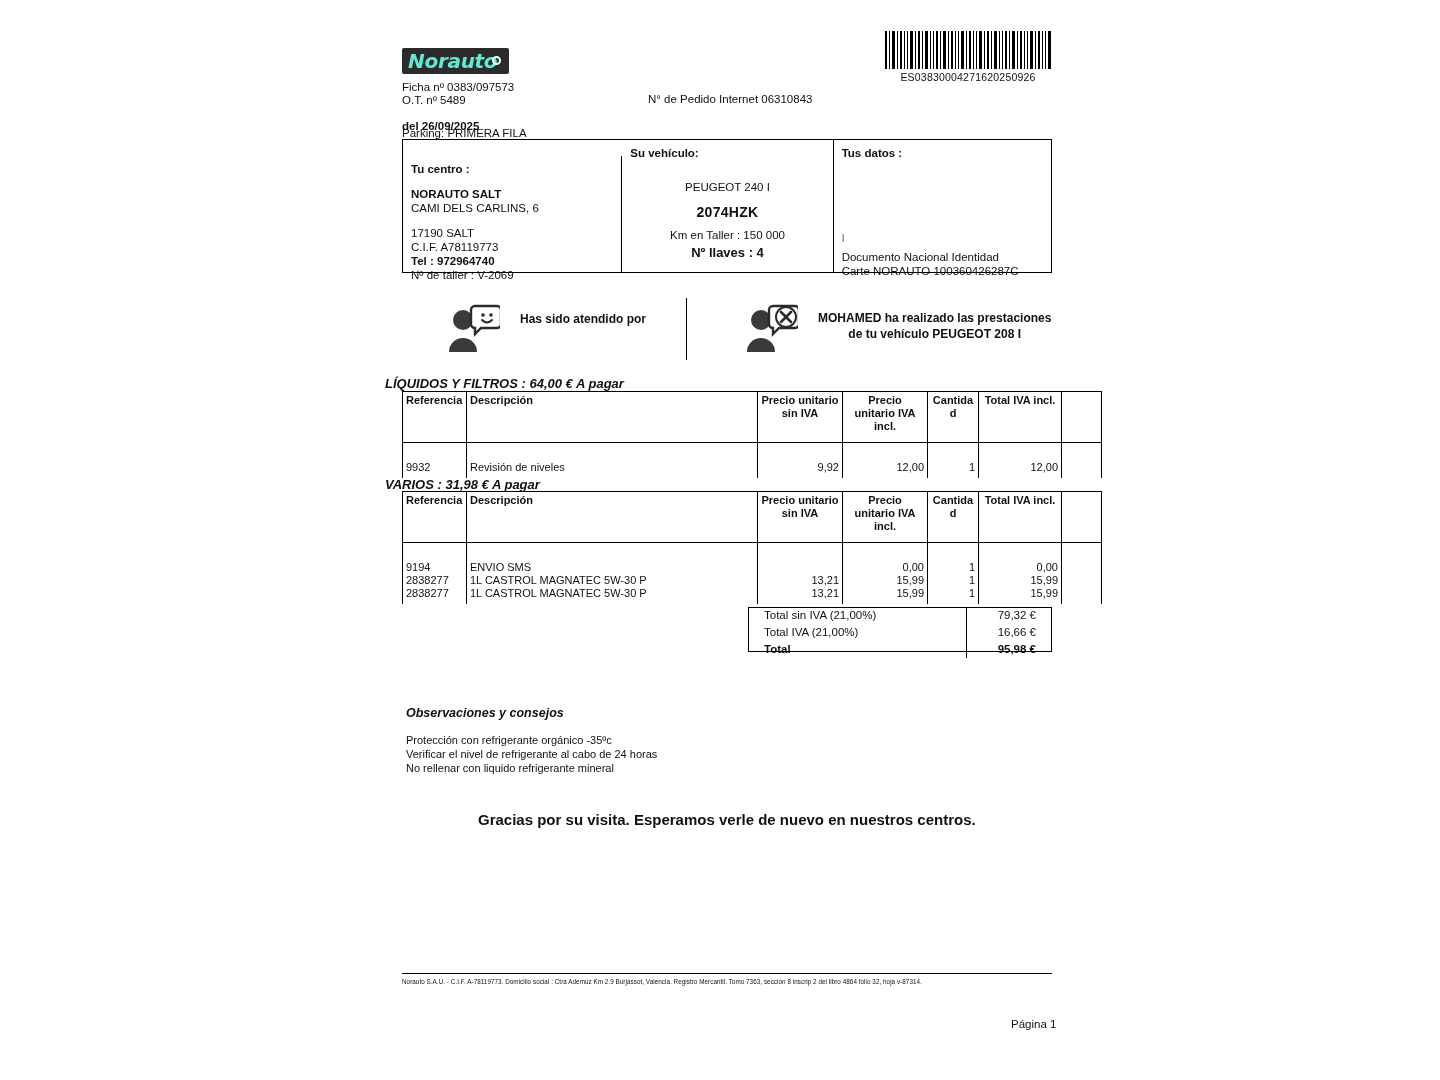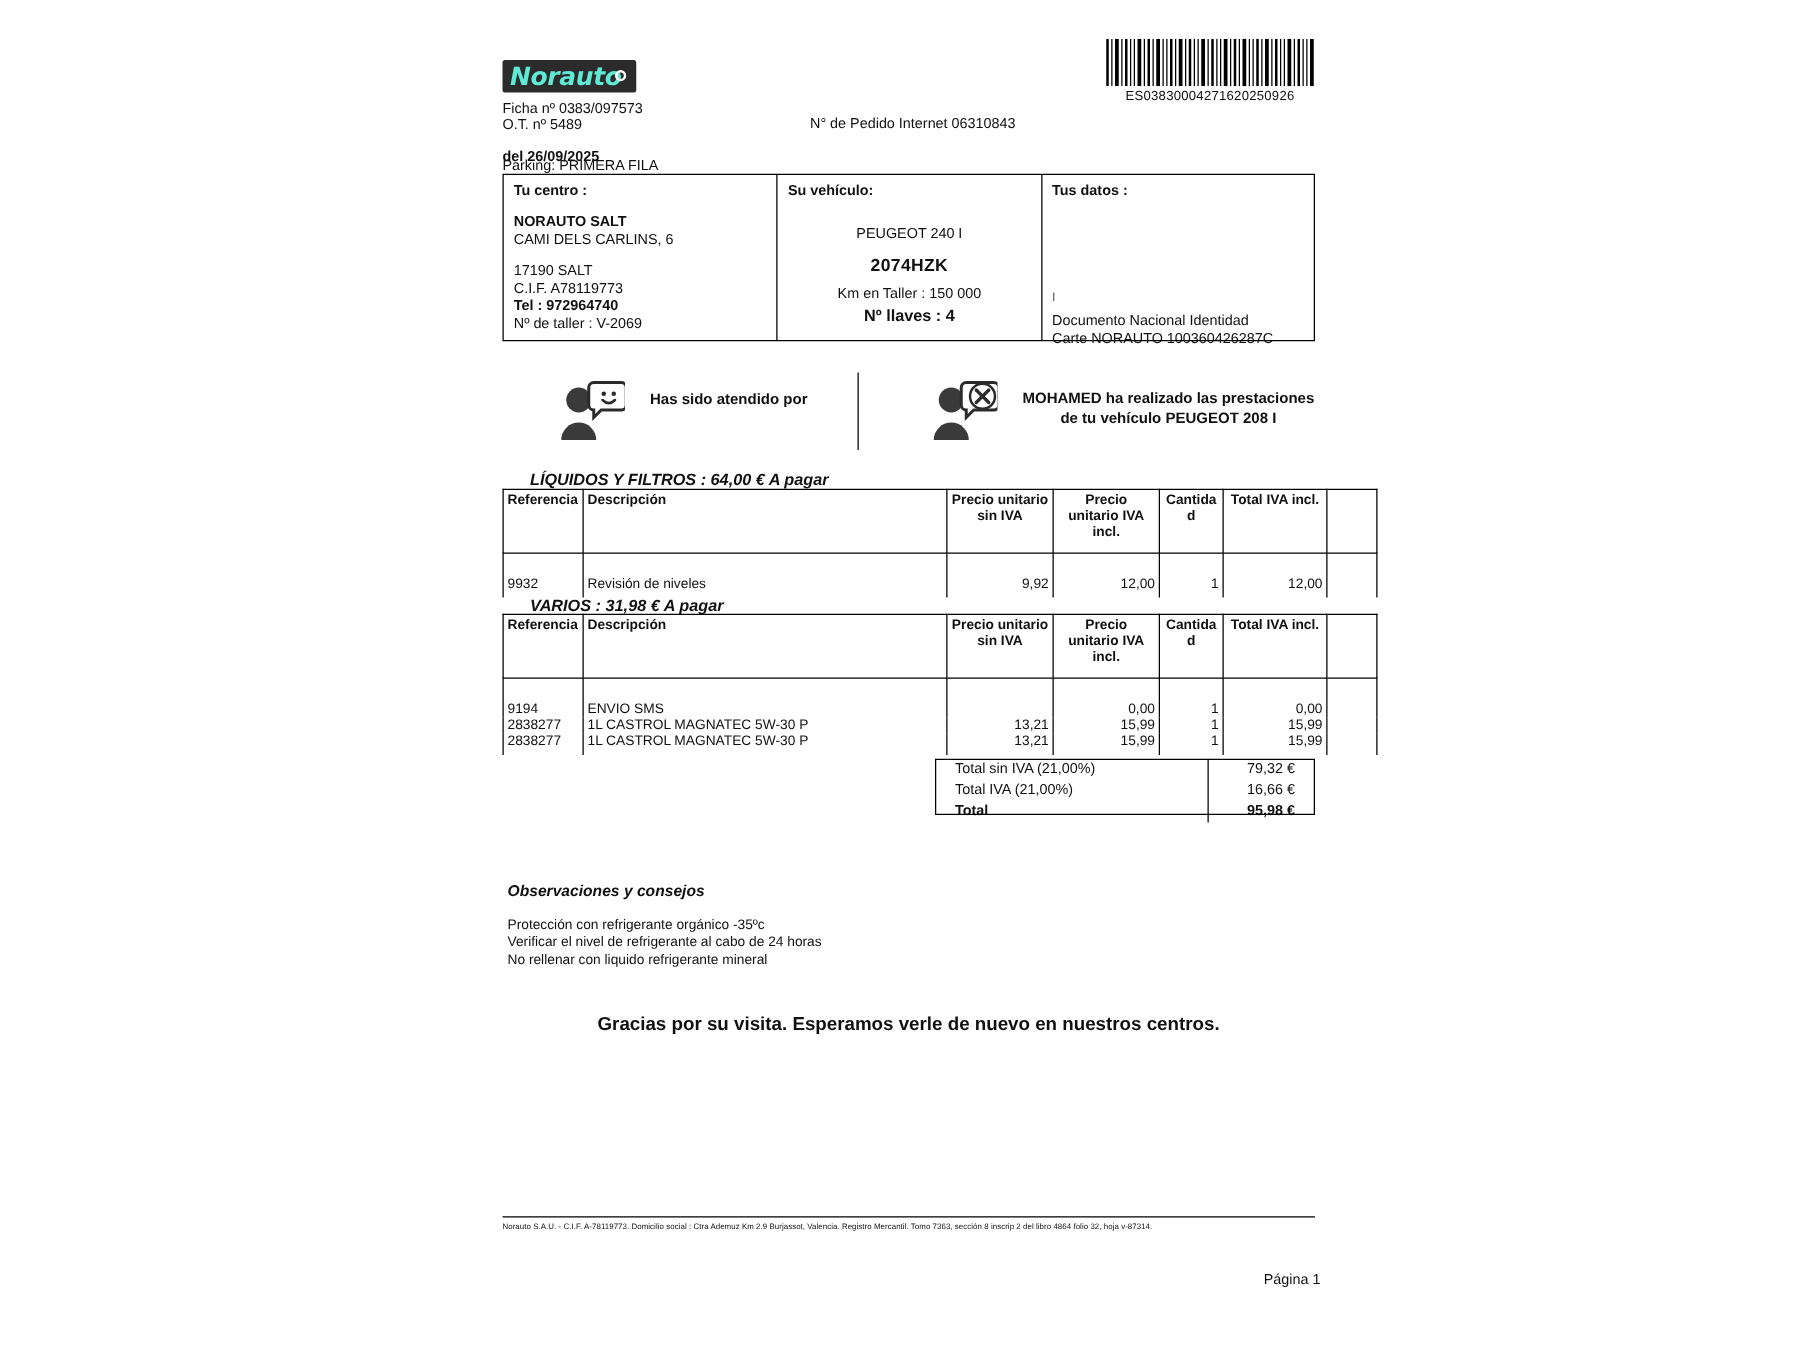--- a/index.html
+++ b/index.html
@@ -98,21 +98,21 @@
     box-sizing: border-box;
     display: flex;
   }
   #info-box .cell {
     position: relative;
     box-sizing: border-box;
     padding: 6px 8px;
     font-size: 11.5px;
     line-height: 14px;
   }
-  #cell-centro  { width: 220px; border-right: 1.2px solid #000; }
+  #cell-centro  { width: 220px; border-right: 1.2px solid #000; margin-top: 16px; }
   #cell-vehicle { width: 212px; border-right: 1.2px solid #000; text-align: center; }
   #cell-datos   { width: 218px; }
   .cell-title { font-weight: bold; font-size: 11.5px; }
   .b { font-weight: bold; }
   .sp { height: 11px; }
   #veh-model { margin-top: 20px; font-size: 11.5px; }
   #veh-plate { margin-top: 11px; font-size: 14px; font-weight: bold; letter-spacing: 0.3px; }
   #veh-km    { margin-top: 9px; font-size: 11.5px; }
   #veh-keys  { margin-top: 4px; font-size: 13px; font-weight: bold; }
   #datos-tick { position: absolute; left: 8px; top: 92px; font-size: 10px; color: #555; }
@@ -143,21 +143,21 @@
     left: 416px; top: 14px;
     font-size: 12px; font-weight: bold;
     line-height: 16px;
     text-align: center;
     white-space: nowrap;
   }
 
   
   .sect-title {
     position: absolute;
-    left: 424px;
+    left: 385px;
     font-size: 13px;
     font-weight: bold;
     font-style: italic;
     white-space: nowrap;
   }
 
   
   .itable {
     position: absolute;
     left: 402px;

